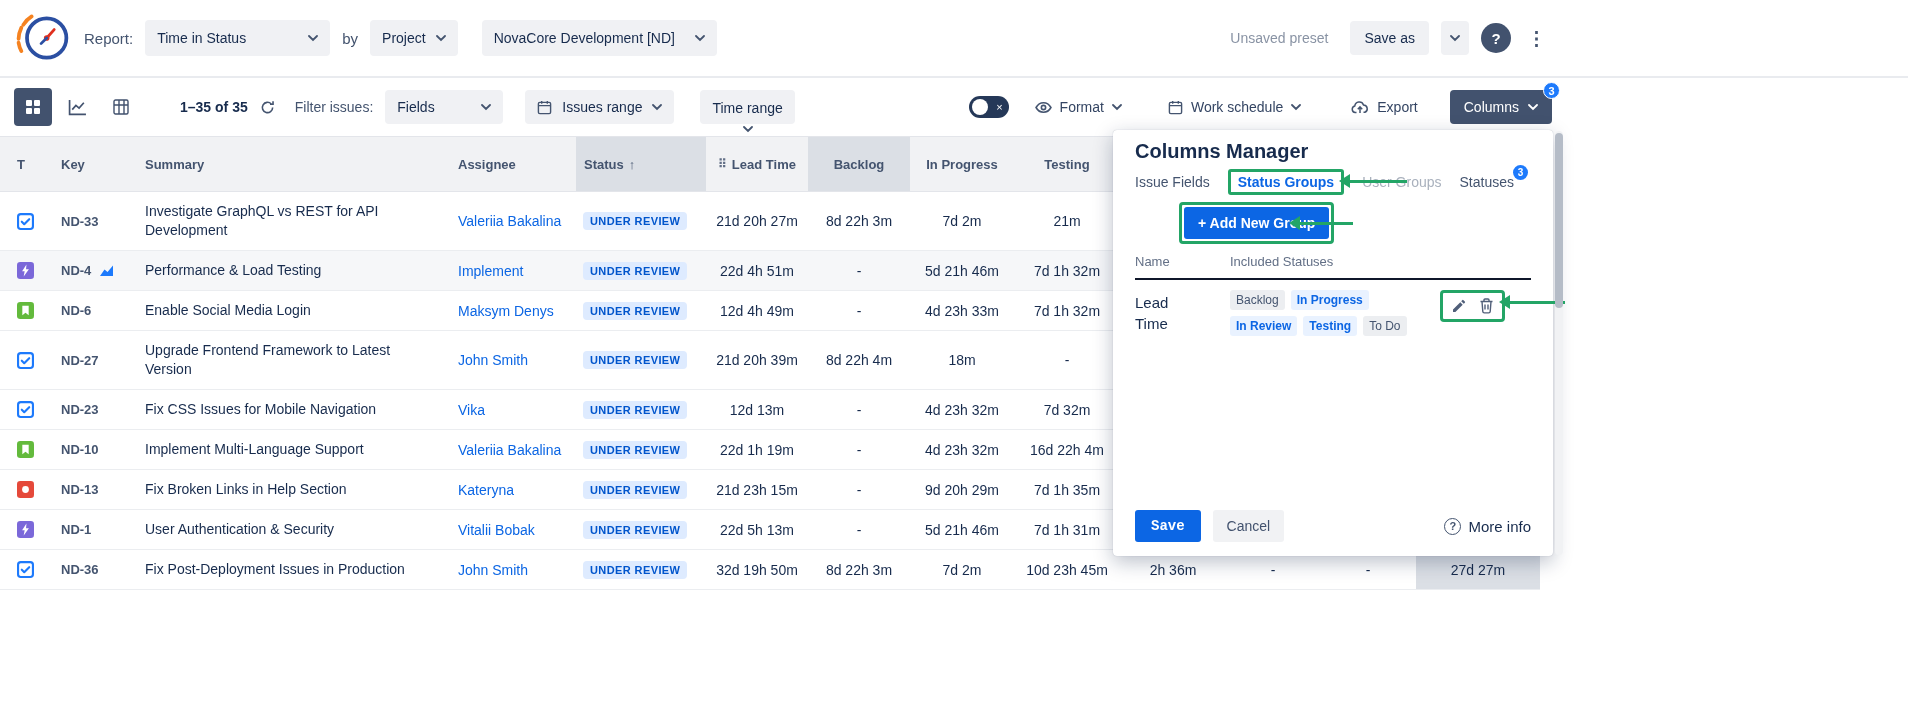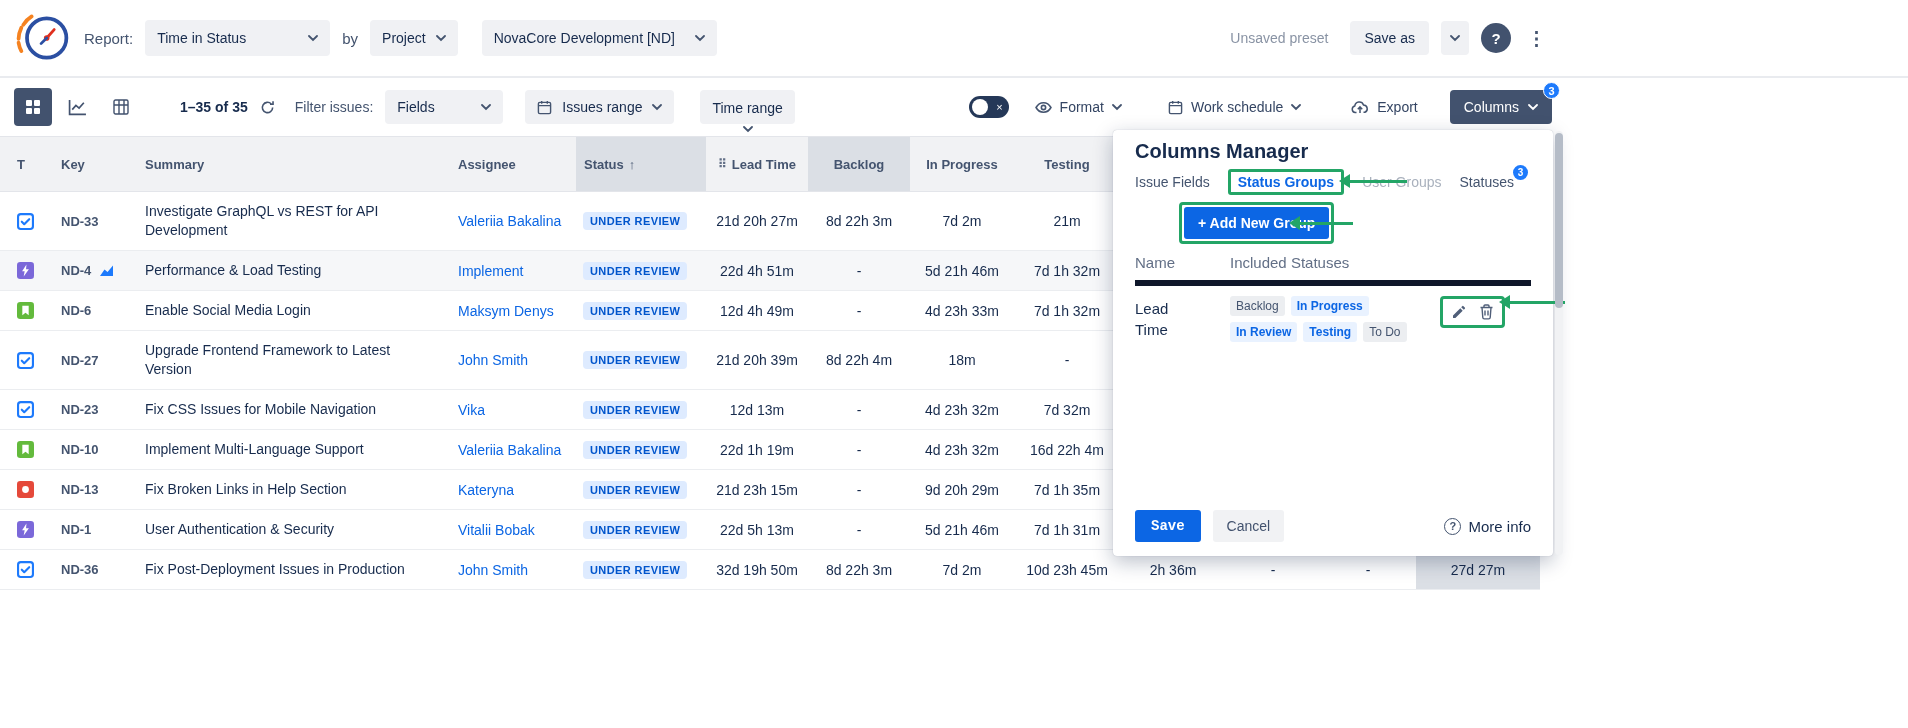--- a/index.html
+++ b/index.html
@@ -82,21 +82,21 @@
   .panel{position:absolute;left:1113px;top:130px;width:440px;height:426px;background:#fff;border-radius:4px;box-shadow:0 6px 20px rgba(9,30,66,.28),0 0 1px rgba(9,30,66,.3);z-index:30;padding:8px 22px;overflow:visible;}
   .panel-title{font-size:20px;font-weight:600;color:#172B4D;line-height:26px;}
   .ptabs{display:flex;align-items:center;gap:18px;margin-top:4px;height:28px;font-size:14px;}
   .ptab{color:#44546F;cursor:pointer;white-space:nowrap;}
   .ptab-active{color:var(--accent-blue,#0C66E4);font-weight:600;border:3px solid var(--annotation-green,#23A566);border-radius:3px;padding:2px 7px;}
   .ptab-disabled{color:#A9B1BD;}
   .badge-wrap{position:relative;}
   .sup-badge{position:absolute;top:-9px;right:-14px;width:15px;height:15px;border-radius:50%;background:#1D7AFC;color:#fff;font-size:10px;font-weight:700;display:flex;align-items:center;justify-content:center;}
   .add-wrap{display:inline-block;border:3px solid var(--annotation-green,#23A566);border-radius:4px;padding:2px;margin-top:6px;margin-left:44px;}
   .btn-add{background:var(--accent-blue,#0C66E4);color:#fff;border:none;border-radius:3px;height:32px;padding:0 14px;font-size:14px;font-weight:600;cursor:pointer;font-family:inherit;white-space:nowrap;}
-  .cols-head{display:flex;margin-top:10px;font-size:15px;color:#626F86;padding-bottom:9px;border-bottom:6px solid #0f172a;}
+  .cols-head{display:flex;margin-top:10px;font-size:13px;color:#626F86;padding-bottom:9px;border-bottom:2px solid #0f172a;}
   .cols-head .nh{width:95px;}
   .group-row{display:flex;align-items:flex-start;margin-top:10px;}
   .gname{width:95px;padding-right:35px;font-size:15px;color:#172B4D;line-height:21px;margin-top:2px;}
   .gchips{width:205px;display:flex;flex-wrap:wrap;gap:6px;align-content:flex-start;}
   .pchip{font-size:12px;padding:3px 6px;border-radius:3px;white-space:nowrap;}
   .pchip[data-color="blue"]{background:#E9F2FF;color:var(--accent-blue,#0C66E4);font-weight:600;}
   .pchip[data-color="gray"]{background:#ECEEF1;color:#44546F;font-weight:500;}
   .gicons-wrap{margin-left:auto;margin-right:26px;border:3px solid var(--annotation-green,#23A566);border-radius:4px;padding:5px 8px;display:flex;gap:12px;align-items:center;}
   .icon-btn{color:#505F79;cursor:pointer;display:flex;}
   .panel-footer{position:absolute;left:22px;right:22px;bottom:14px;display:flex;align-items:center;gap:12px;}

